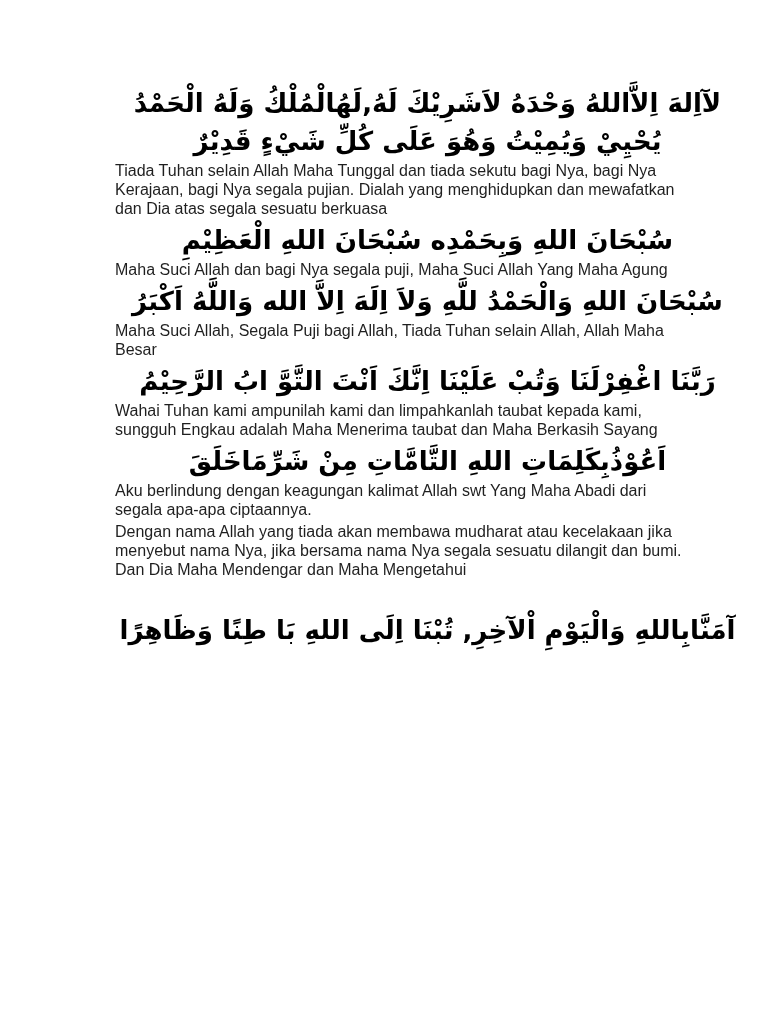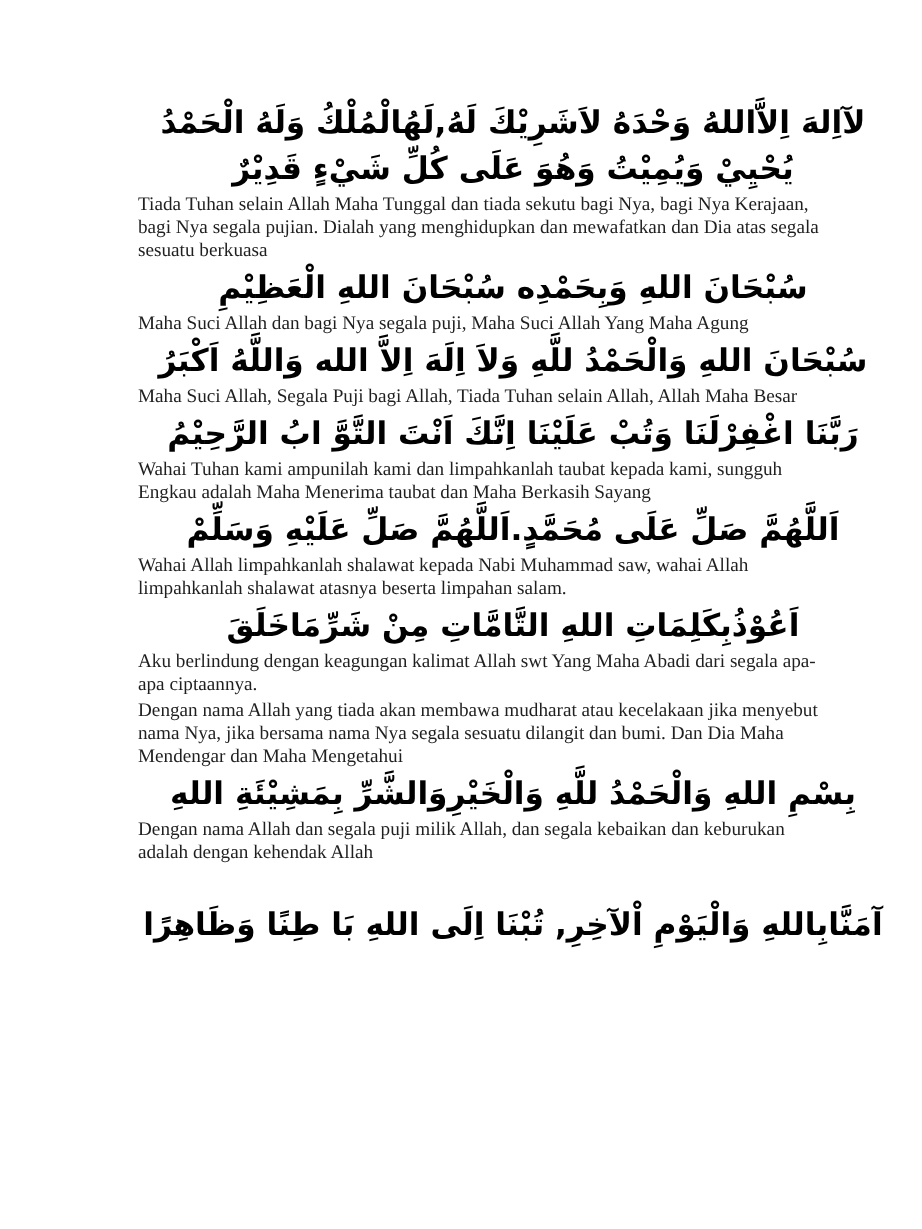--- a/index.html
+++ b/index.html
@@ -30,21 +30,21 @@
     unicode-bidi: embed;
     font-family: "DejaVu Sans", sans-serif;
     font-weight: bold;
     font-size: 26px;
     line-height: 38px;
     text-align: center;
     color: #000000;
     margin: 0;
   }
   .trans {
-    font-family: Liberation Serif, serif;
+    font-family: Liberation Sans, sans-serif;
     font-size: 16px;
     line-height: 19px;
     text-align: left;
     color: #1f1f1f;
     margin: 1px 0 3px 0;
     max-width: 575px;
   }
   .block-final {
     margin-top: 32px;
   }
@@ -68,40 +68,32 @@
     <div class="block">
       <p class="arabic" dir="rtl">سُبْحَانَ اللهِ وَالْحَمْدُ للَّهِ وَلاَ اِلَهَ اِلاَّ الله وَاللَّهُ اَكْبَرُ</p>
       <p class="trans">Maha Suci Allah, Segala Puji bagi Allah, Tiada Tuhan selain Allah, Allah Maha Besar</p>
     </div>
 
     <div class="block">
       <p class="arabic" dir="rtl">رَبَّنَا اغْفِرْلَنَا وَتُبْ عَلَيْنَا اِنَّكَ اَنْتَ التَّوَّ ابُ الرَّحِيْمُ</p>
       <p class="trans">Wahai Tuhan kami ampunilah kami dan limpahkanlah taubat kepada kami, sungguh Engkau adalah Maha Menerima taubat dan Maha Berkasih Sayang</p>
     </div>
 
-    <div class="block">
-      <p class="arabic" dir="rtl">اَللَّهُمَّ صَلِّ عَلَى مُحَمَّدٍ.اَللَّهُمَّ صَلِّ عَلَيْهِ وَسَلِّمْ</p>
-      <p class="trans">Wahai Allah limpahkanlah shalawat kepada Nabi Muhammad saw, wahai Allah limpahkanlah shalawat atasnya beserta limpahan salam.</p>
-    </div>
 
     <div class="block">
       <p class="arabic" dir="rtl">اَعُوْذُبِكَلِمَاتِ اللهِ التَّامَّاتِ مِنْ شَرِّمَاخَلَقَ</p>
       <p class="trans">Aku berlindung dengan keagungan kalimat Allah swt Yang Maha Abadi dari segala apa-apa ciptaannya.</p>
     </div>
 
     <div class="block">
       <p class="trans">Dengan nama Allah yang tiada akan membawa mudharat atau kecelakaan jika menyebut nama Nya, jika bersama nama Nya segala sesuatu dilangit dan bumi. Dan Dia Maha Mendengar dan Maha Mengetahui</p>
     </div>
 
     <div class="block">
     </div>
 
-    <div class="block">
-      <p class="arabic" dir="rtl">بِسْمِ اللهِ وَالْحَمْدُ للَّهِ وَالْخَيْرِوَالشَّرِّ بِمَشِيْئَةِ اللهِ</p>
-      <p class="trans">Dengan nama Allah dan segala puji milik Allah, dan segala kebaikan dan keburukan adalah dengan kehendak Allah</p>
-    </div>
 
     <div class="block block-final">
       <p class="arabic" dir="rtl">آمَنَّابِاللهِ وَالْيَوْمِ اْلآخِرِ, تُبْنَا اِلَى اللهِ بَا طِنًا وَظَاهِرًا</p>
     </div>
 
   </div>
 </div>
 
 </body></html>

